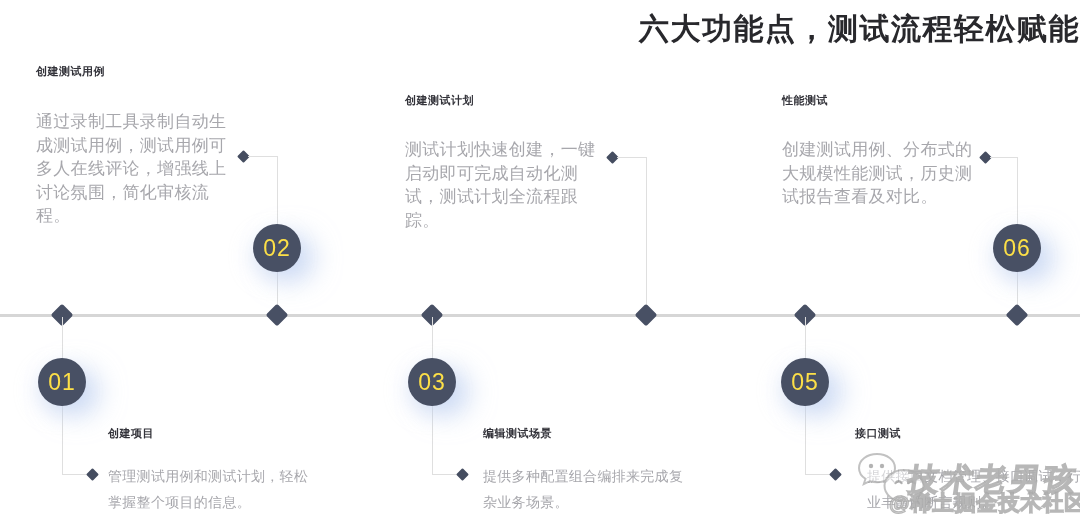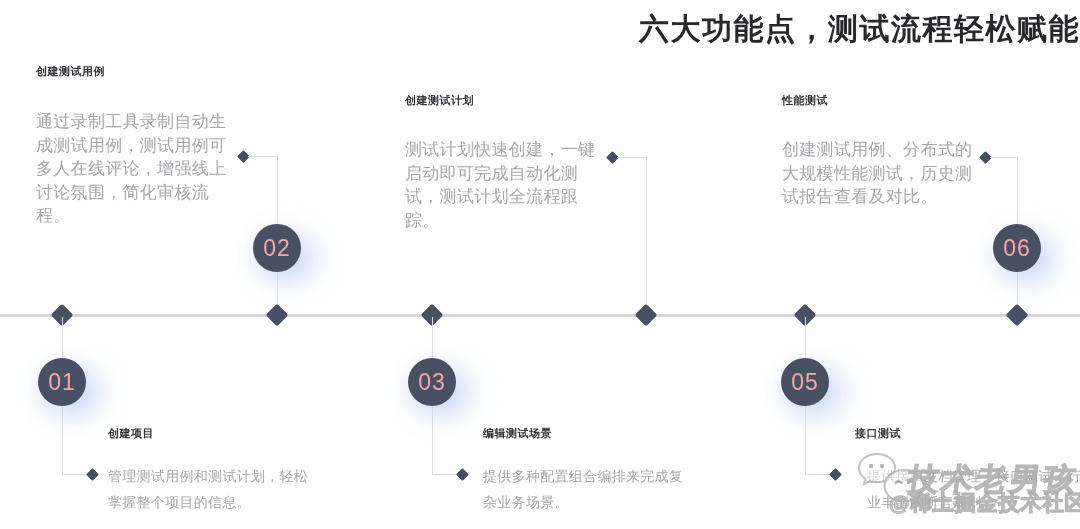--- a/index.html
+++ b/index.html
@@ -20,21 +20,21 @@
   .node-diamond {
     position:absolute; width:16px; height:16px; background:#485064;
     transform:rotate(45deg); border-radius:2px;
   }
   .bullet {
     position:absolute; width:9px; height:9px; background:#454d60;
     transform:rotate(45deg); border-radius:1px;
   }
   .circle {
     position:absolute; width:48px; height:48px; border-radius:50%;
-    background:#485064; color:#fca5a5; display:flex; align-items:center;
+    background:#485064; color:#fde047; display:flex; align-items:center;
     justify-content:center; font-size:23px; letter-spacing:1px;
     box-shadow:14px 10px 26px rgba(176,198,238,.6), -4px 8px 20px rgba(198,212,242,.35);
   }
   .feature-title {
     position:absolute; font-size:11px; font-weight:700; color:#33333a;
     letter-spacing:.5px;
   }
   .feature-desc {
     position:absolute; color:#a7a7ac; letter-spacing:.3px;
   }

